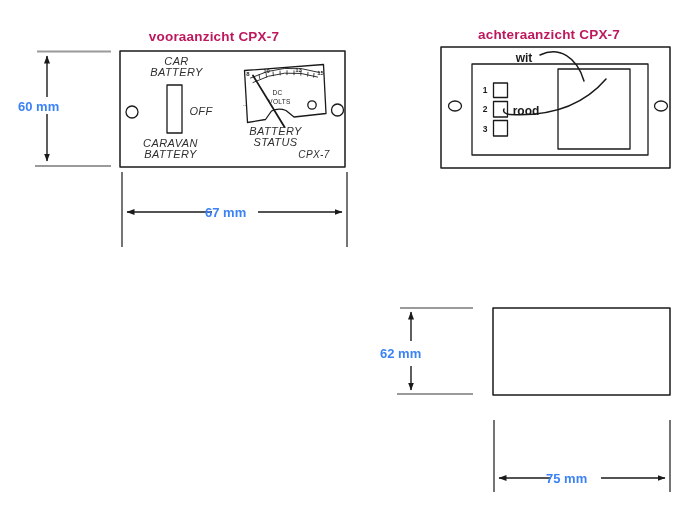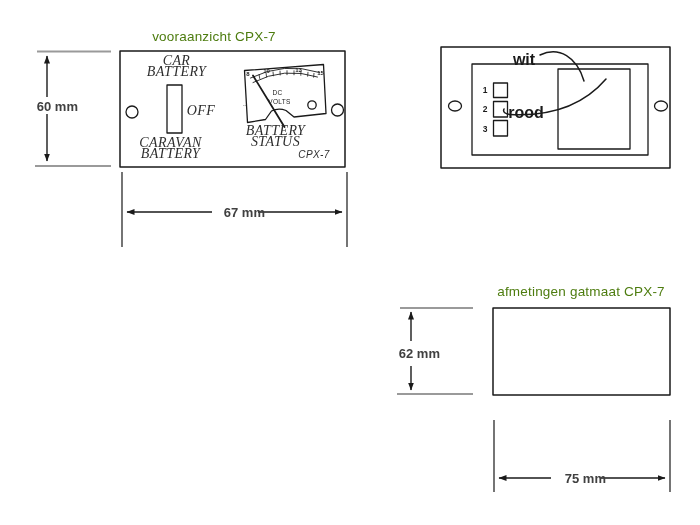--- a/index.html
+++ b/index.html
@@ -2,28 +2,28 @@
 <html><head>
 <meta charset="utf-8">
 <style>
   html, body { margin:0; padding:0; background:#ffffff; }
   .canvas {
     position:relative; width:700px; height:525px; background:#ffffff;
     font-family:"Liberation Sans", sans-serif; color:#1a1a1a; overflow:hidden;
   }
   .canvas svg { position:absolute; left:0; top:0; }
   .txt { position:absolute; white-space:pre-line; }
-  .title { font-weight:normal; font-size:13.5px; text-align:center; letter-spacing:0.2px; color:#4d7c0f; }
-  .dim   { font-weight:bold; font-size:13px; text-align:right; color:#404040; }
-  .panel-label { font-style:italic; font-size:14px; line-height:10.5px; text-align:center;
-                 color:#2e2e2e; letter-spacing:0.4px;font-family:Liberation Serif, serif; }
+  .title { font-weight:bold; font-size:13.5px; text-align:center; letter-spacing:0.2px; color:#be185d; }
+  .dim   { font-weight:bold; font-size:13px; text-align:left; color:#3b82f6; }
+  .panel-label { font-style:italic; font-size:11px; line-height:10.5px; text-align:center;
+                 color:#2e2e2e; letter-spacing:0.4px; }
   .model { font-style:italic; font-size:10px; color:#2e2e2e; letter-spacing:0.4px;text-align:center; }
   .scale-num { font-weight:bold; font-size:6px; text-align:center; color:#222; }
   .meter-unit { font-size:6.5px; text-align:center; color:#222; letter-spacing:0.3px; }
-  .wire { font-weight:bold; font-size:16px; text-align:center; color:#1a1a1a; }
+  .wire { font-weight:bold; font-size:12px; text-align:center; color:#1a1a1a; }
   .term { font-weight:bold; font-size:8.5px; text-align:center; color:#1a1a1a; }
   
   .ln   { stroke:#1a1a1a; stroke-width:1.5; fill:none; stroke-linejoin:round; stroke-linecap:round; }
   .ln2  { stroke:#1a1a1a; stroke-width:1.3; fill:none; stroke-linejoin:round; stroke-linecap:round; }
   .thin { stroke:#1a1a1a; stroke-width:0.9; fill:none; stroke-linecap:round; }
   .tick { stroke:#1a1a1a; stroke-width:0.8; fill:none; }
   .ext  { stroke:#9a9a9a; stroke-width:2;   fill:none; }
   .dml  { stroke:#3a3a3a; stroke-width:1.4; fill:none; }
   .arr  { stroke:#1a1a1a; stroke-width:1.4; fill:none; }
   .needle { stroke:#1a1a1a; stroke-width:1.8; fill:none; stroke-linecap:round; }
@@ -101,21 +101,21 @@
     </g>
     <g>
       <line x1="494" y1="420" x2="494" y2="492" class="dml"></line>
       <line x1="670" y1="420" x2="670" y2="492" class="dml"></line>
       <line x1="551" y1="478" x2="499" y2="478" class="arr" marker-end="url(#arr)"></line>
       <line x1="601" y1="478" x2="665" y2="478" class="arr" marker-end="url(#arr)"></line>
     </g>
   </svg>
 
   <div class="txt title" style="left:114px; top:29px; width:200px;">vooraanzicht CPX-7</div>
-  <div class="txt title" style="left:481px; top:284px; width:200px;">afmetingen gatmaat CPX-7</div>
+  <div class="txt title" style="left:449px; top:27px; width:200px;">achteraanzicht CPX-7</div>
 
   <div class="txt dim" style="left:18px; top:99px; width:60px;">60 mm</div>
   <div class="txt dim" style="left:205px; top:205px; width:60px;">67 mm</div>
   <div class="txt dim" style="left:380px; top:346px; width:60px;">62 mm</div>
   <div class="txt dim" style="left:546px; top:471px; width:60px;">75 mm</div>
 
   <div class="txt panel-label" style="left:136px; top:56px; width:81px;">CAR
 BATTERY</div>
   <div class="txt panel-label" style="left:186px; top:106px; width:30px; text-align:center;">OFF</div>
   <div class="txt panel-label" style="left:130px; top:138px; width:81px;">CARAVAN

